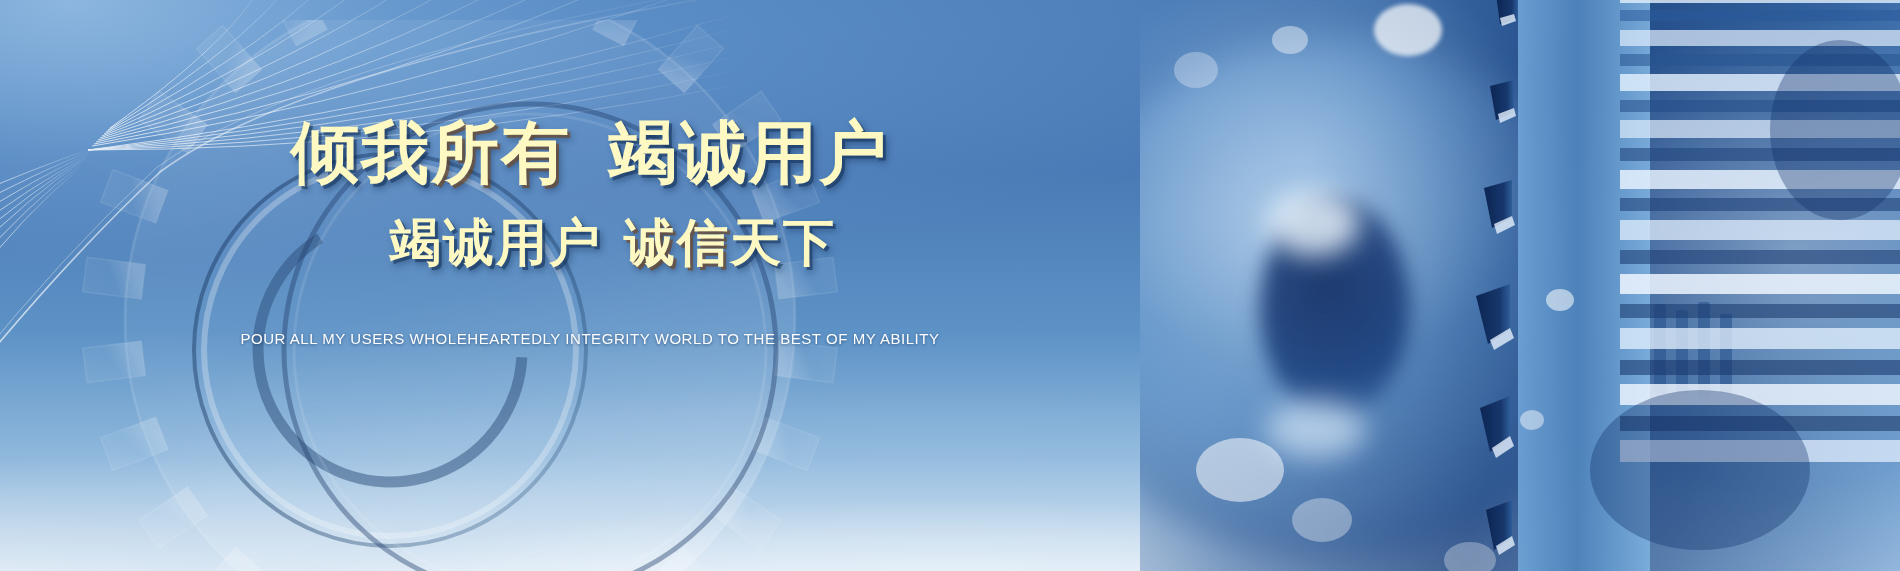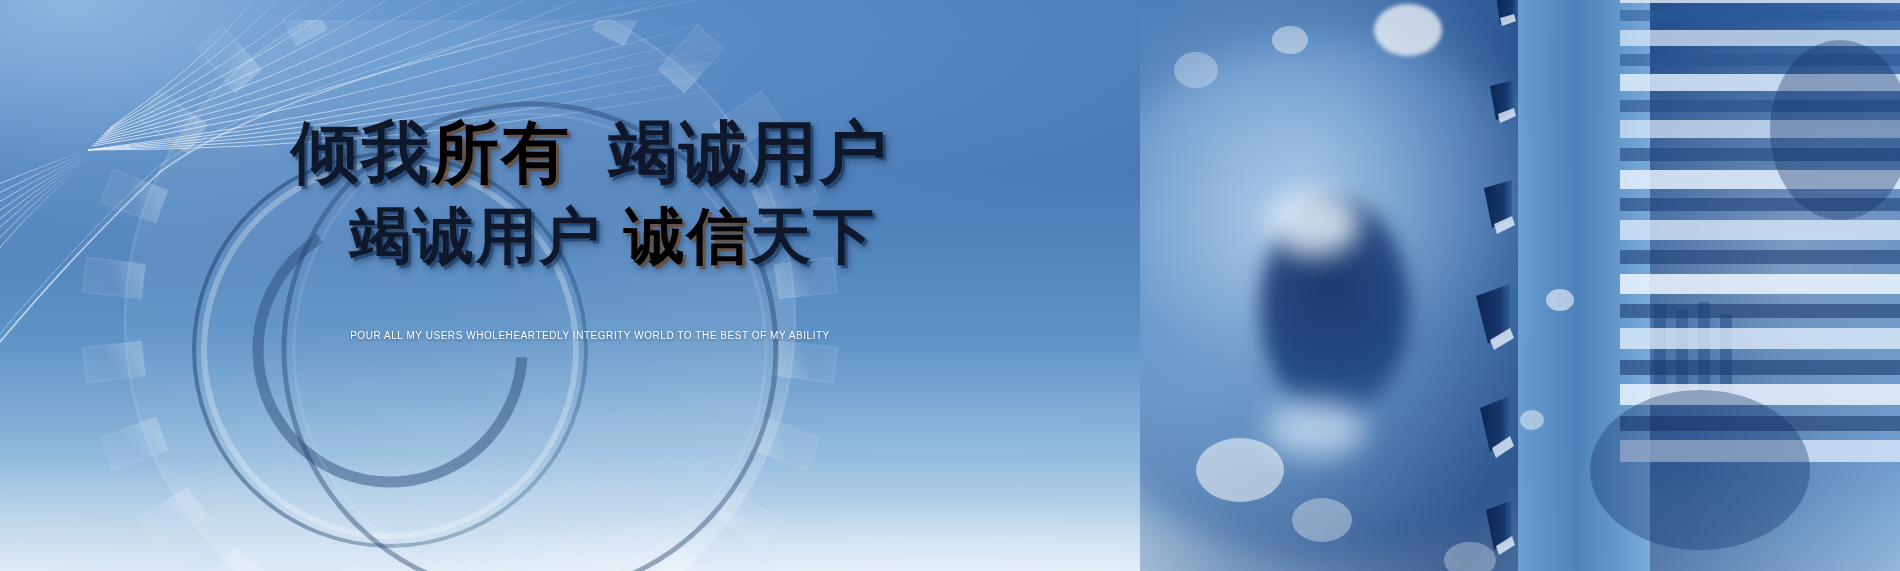--- a/index.html
+++ b/index.html
@@ -86,48 +86,48 @@
     z-index:8;
   }
   .line{
     display:block;
     line-height:1.0;
     white-space:nowrap;
     font-weight:bold;
     letter-spacing:2px;
   }
   .line1{ font-size:68px; }
-  .line2{ font-size:61px; margin-top:18px; padding-left:46px; }
+  .line2{ font-size:51px; margin-top:30px; padding-left:46px; }
 
   .cn{
     font-family:"DejaVu Sans","Liberation Sans",sans-serif;
     font-weight:bold;
     -webkit-text-stroke:0px;
   }
   .cn-white{
-    color:#0f172a;
+    color:#fef9c3;
     text-shadow:
       3px 3px 0 rgba(18,48,88,.55),
       4px 5px 7px rgba(12,36,72,.45);
     font-family: Liberation Serif, serif;
   }
   .cn-orange{
-    color:#000000;
+    color:#fef9c3;
     text-shadow:
       3px 3px 0 rgba(122,62,8,.55),
       4px 5px 7px rgba(12,36,72,.45);
   }
   .gap{ display:inline-block; width:38px; }
   .gap-sm{ display:inline-block; width:22px; }
 
   .subtitle{
     position:absolute; left:0; top:330px; width:1180px;
     text-align:center;
     color:#ffffff;
-    font-size:10px;
+    font-size:15px;
     letter-spacing:.55px;
     font-family:"Liberation Sans","DejaVu Sans",sans-serif;
     text-shadow:0 1px 3px rgba(16,46,86,.55);
     z-index:8;
     white-space:nowrap;
   }
 </style>
 </head>
 <body>
 

